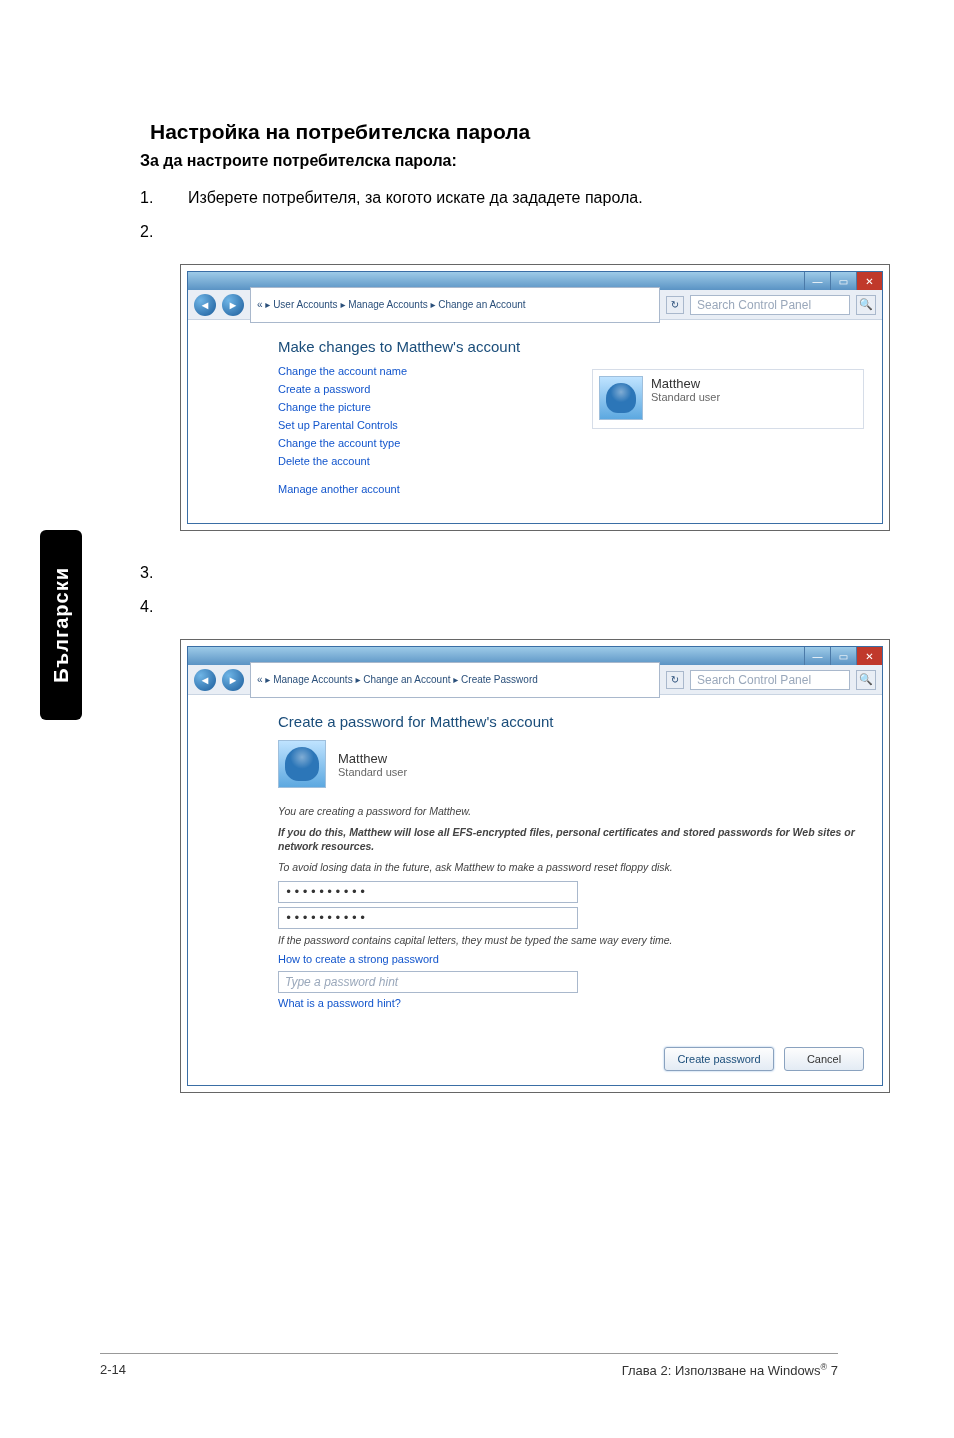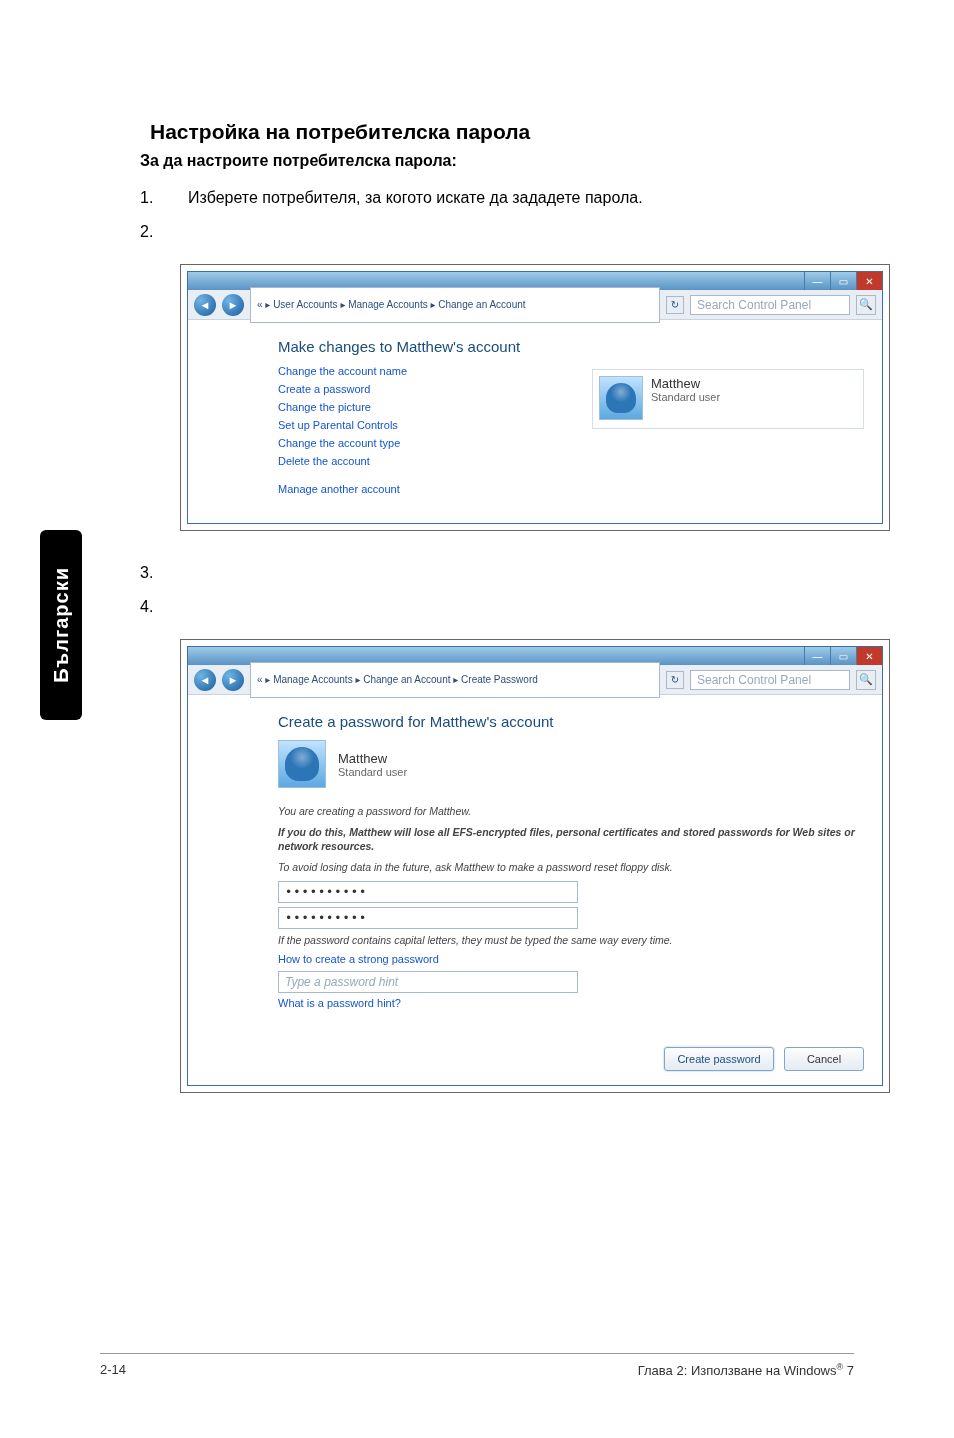--- a/index.html
+++ b/index.html
@@ -39,21 +39,21 @@
   .sep { height:10px; }
   .body2 { padding:18px 18px 20px 90px; }
   .userrow { display:flex; gap:12px; align-items:center; margin:8px 0 16px 0;}
   .userrow .avatar{ width:48px;height:48px;}
   .tiny { font-size:10.5px; color:#444; margin-bottom:6px; line-height:1.4;font-style:italic; }
   .inp { width:300px; height:22px; border:1px solid #a9b8cc; background:#fff; margin:4px 0; font-family:monospace; font-size:12px; letter-spacing:1px; padding:0 6px; display:flex; align-items:center; color:#333;}
   .inp.ph { color:#9aa8bb; font-style:italic; font-family:Arial; letter-spacing:normal;}
   .btnrow { display:flex; justify-content:flex-end; gap:10px; padding:12px 18px 14px 0; }
   .wbtn { min-width:110px; height:24px; border:1px solid #8aa2bf; background:linear-gradient(#fdfdfd,#e3ebf4); border-radius:3px; font-size:11px; display:flex; align-items:center; justify-content:center; color:#1a4d7a; box-shadow:0 0 2px #8cb6e0;}
   .wbtn.cancel{min-width:80px;color:#333;box-shadow:none;}
-  .footer { position:absolute; left:100px; right:100px; bottom:60px; border-top:1px solid #999; padding-top:8px; display:flex; justify-content:space-between; font-size:13px; color:#333;}
+  .footer { position:absolute; left:100px; right:116px; bottom:60px; border-top:1px solid #999; padding-top:8px; display:flex; justify-content:space-between; font-size:13px; color:#333;}
   sup{font-size:9px;}
 </style>
 </head>
 <body>
 
 <div class="page">
 
   <div class="side-tab">
     <span>Български</span>
   </div>

